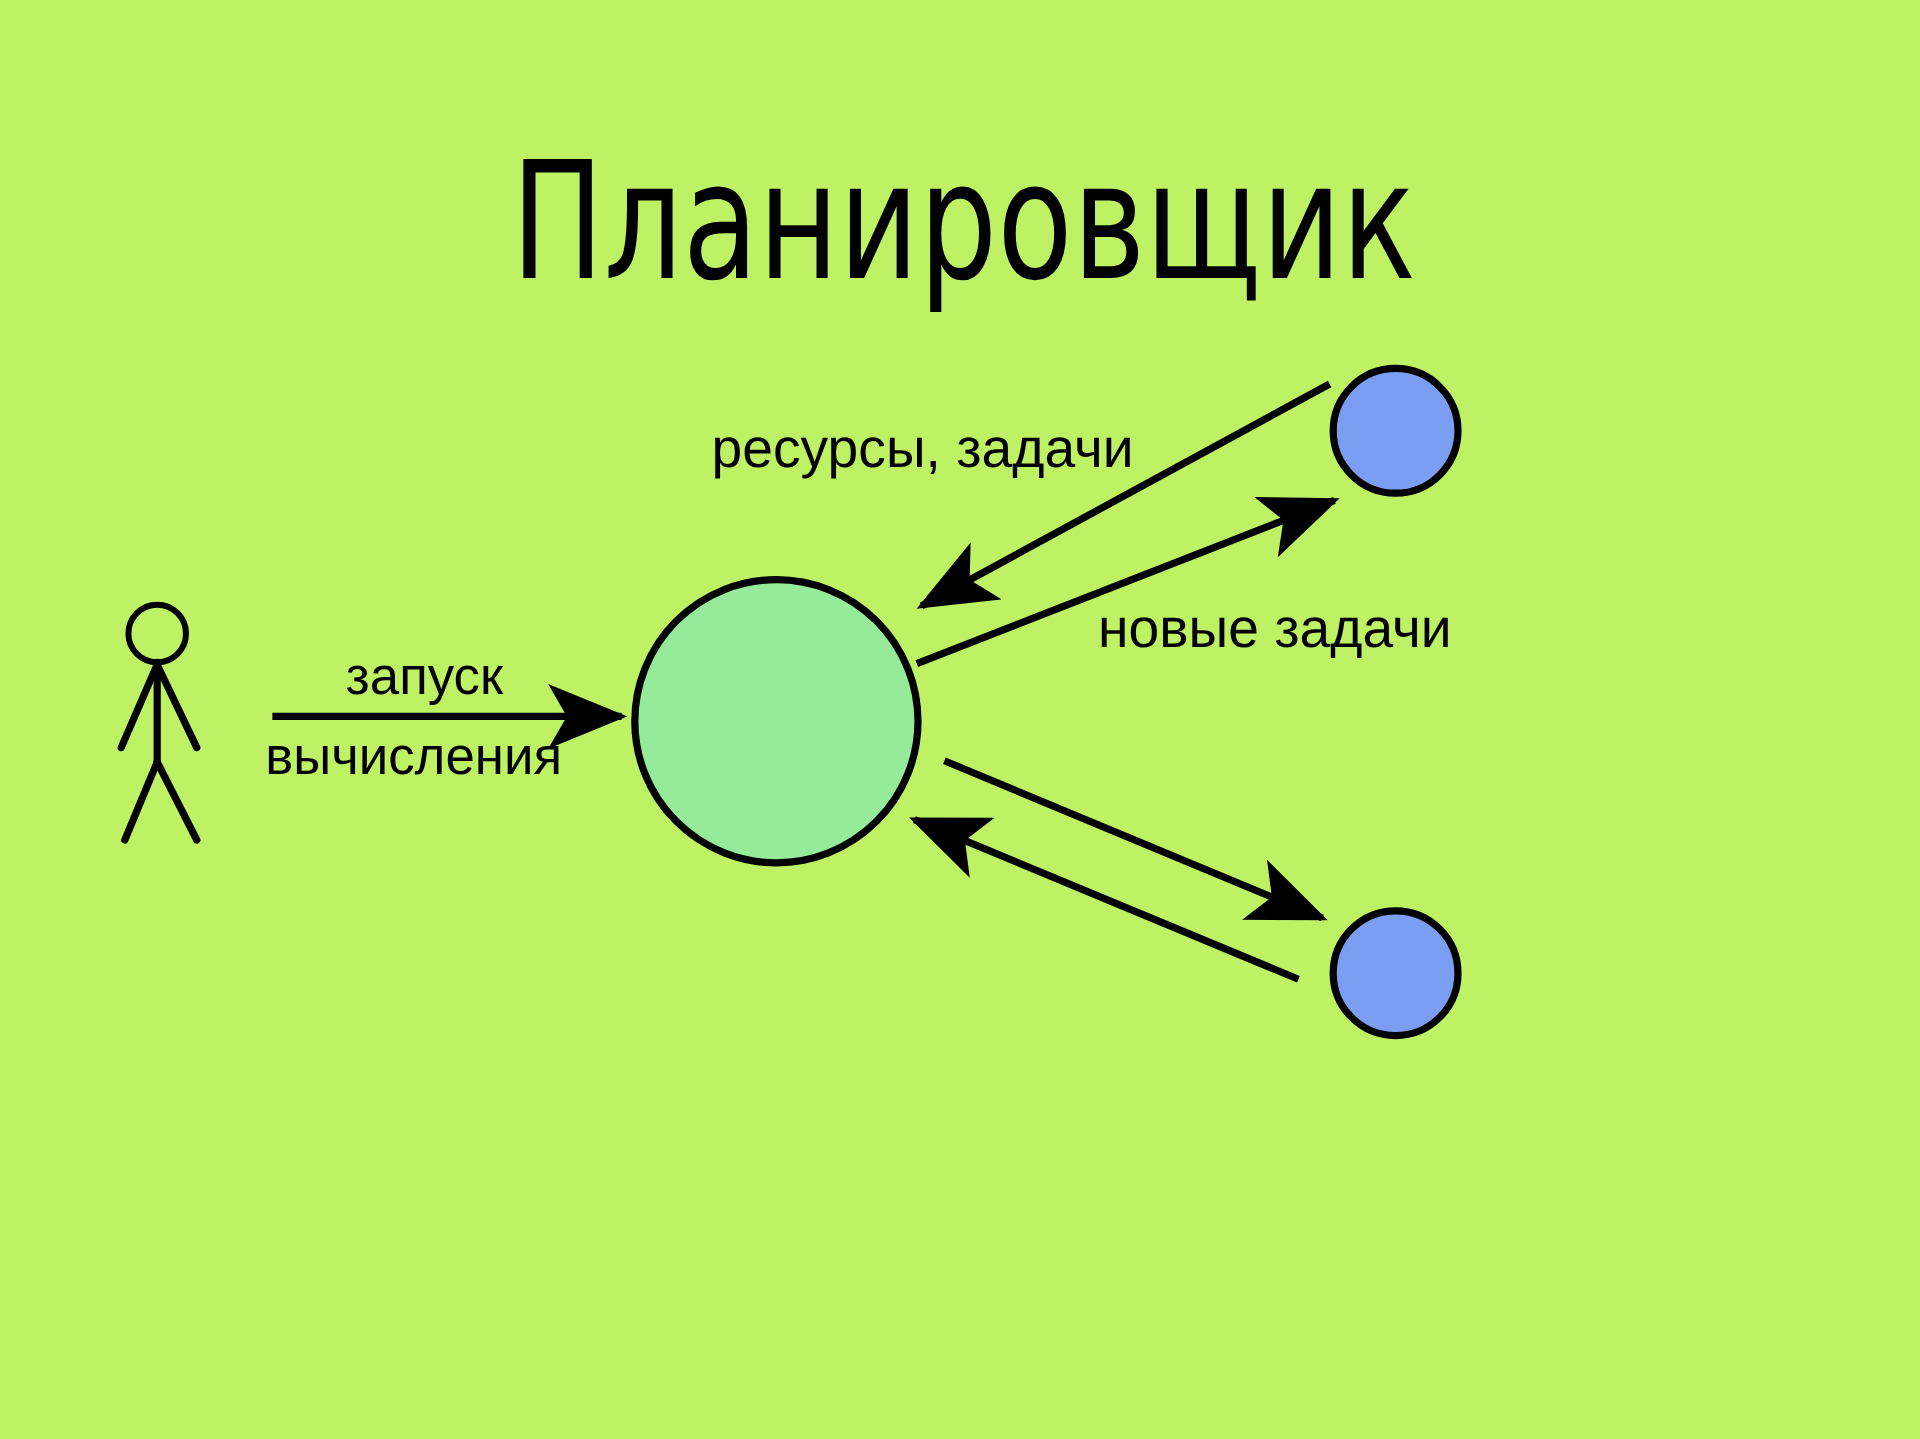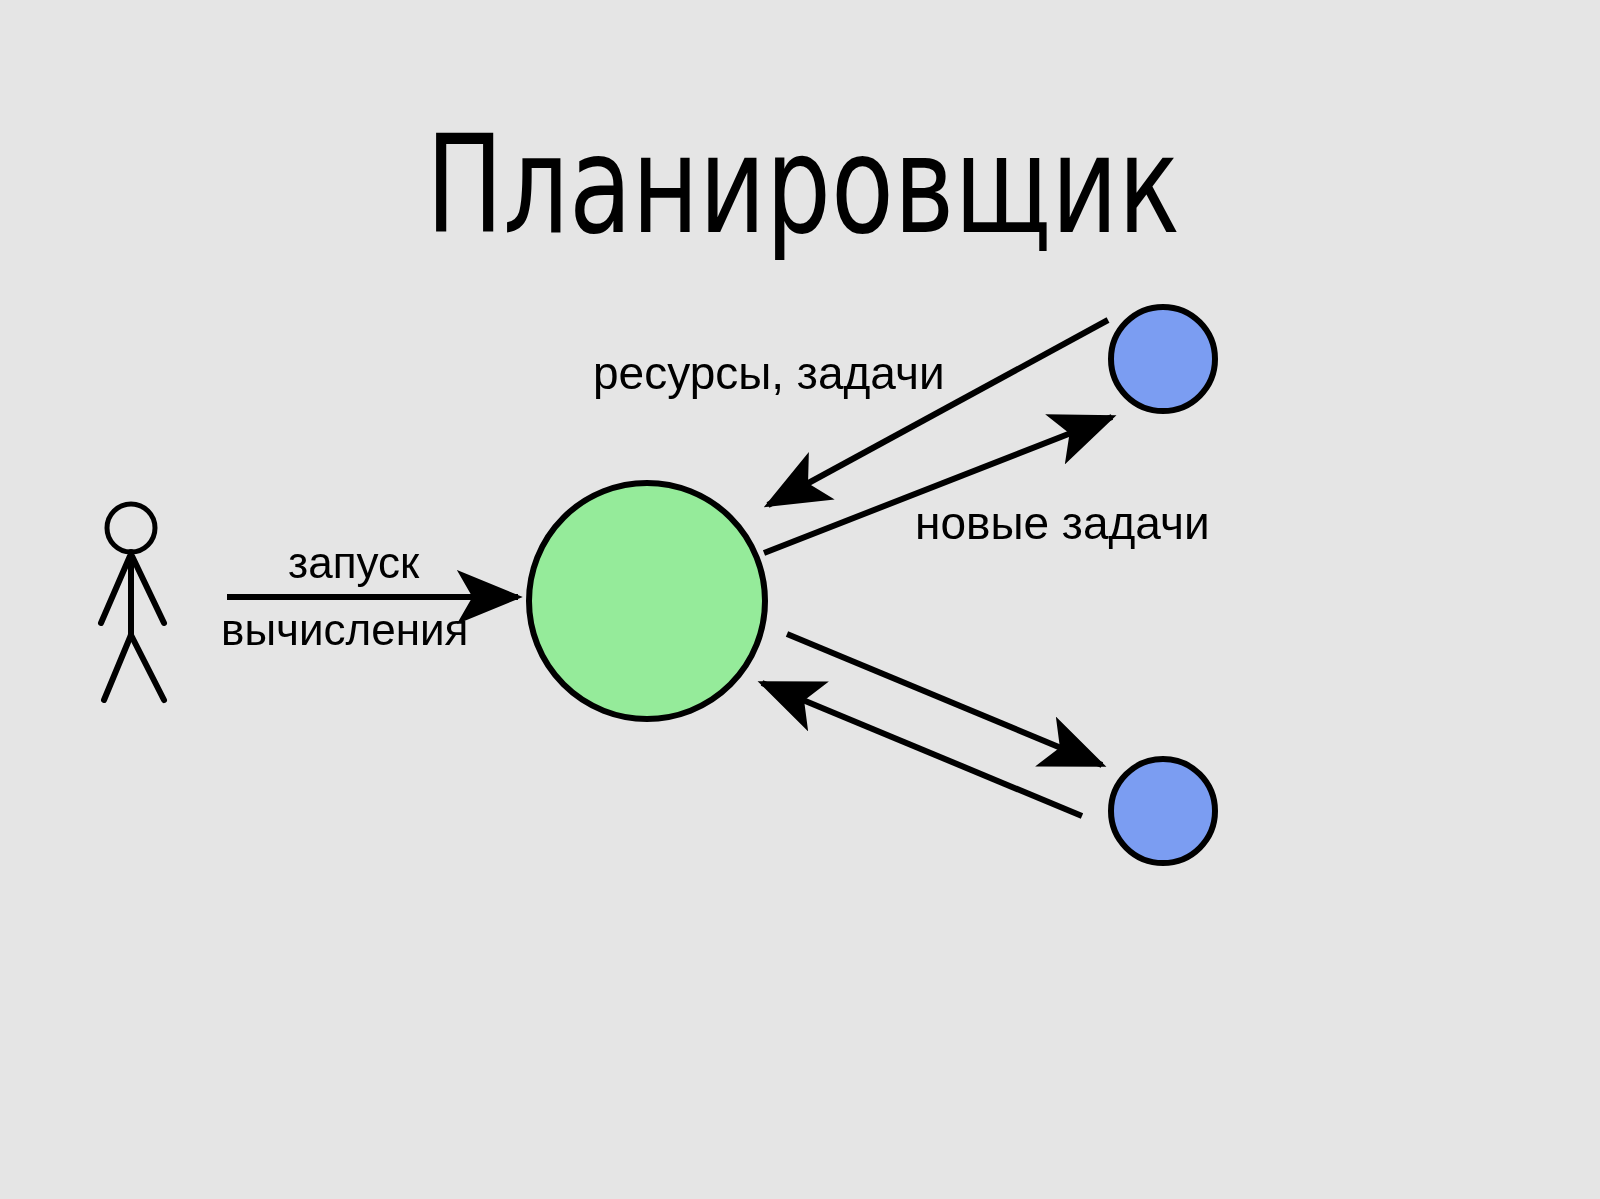--- a/index.html
+++ b/index.html
@@ -7,21 +7,21 @@
     padding: 0;
     background: #ffffff;
   }
   body {
     font-family: "Liberation Sans", sans-serif;
   }
   #slide {
     position: relative;
     width: 1600px;
     height: 1199px;
-    background: #e5e5e5;
+    background: #bef264;
     overflow: hidden;
   }
   #diagram-svg {
     position: absolute;
     left: 0;
     top: 0;
     width: 1600px;
     height: 1199px;
   }
   .title-text {

